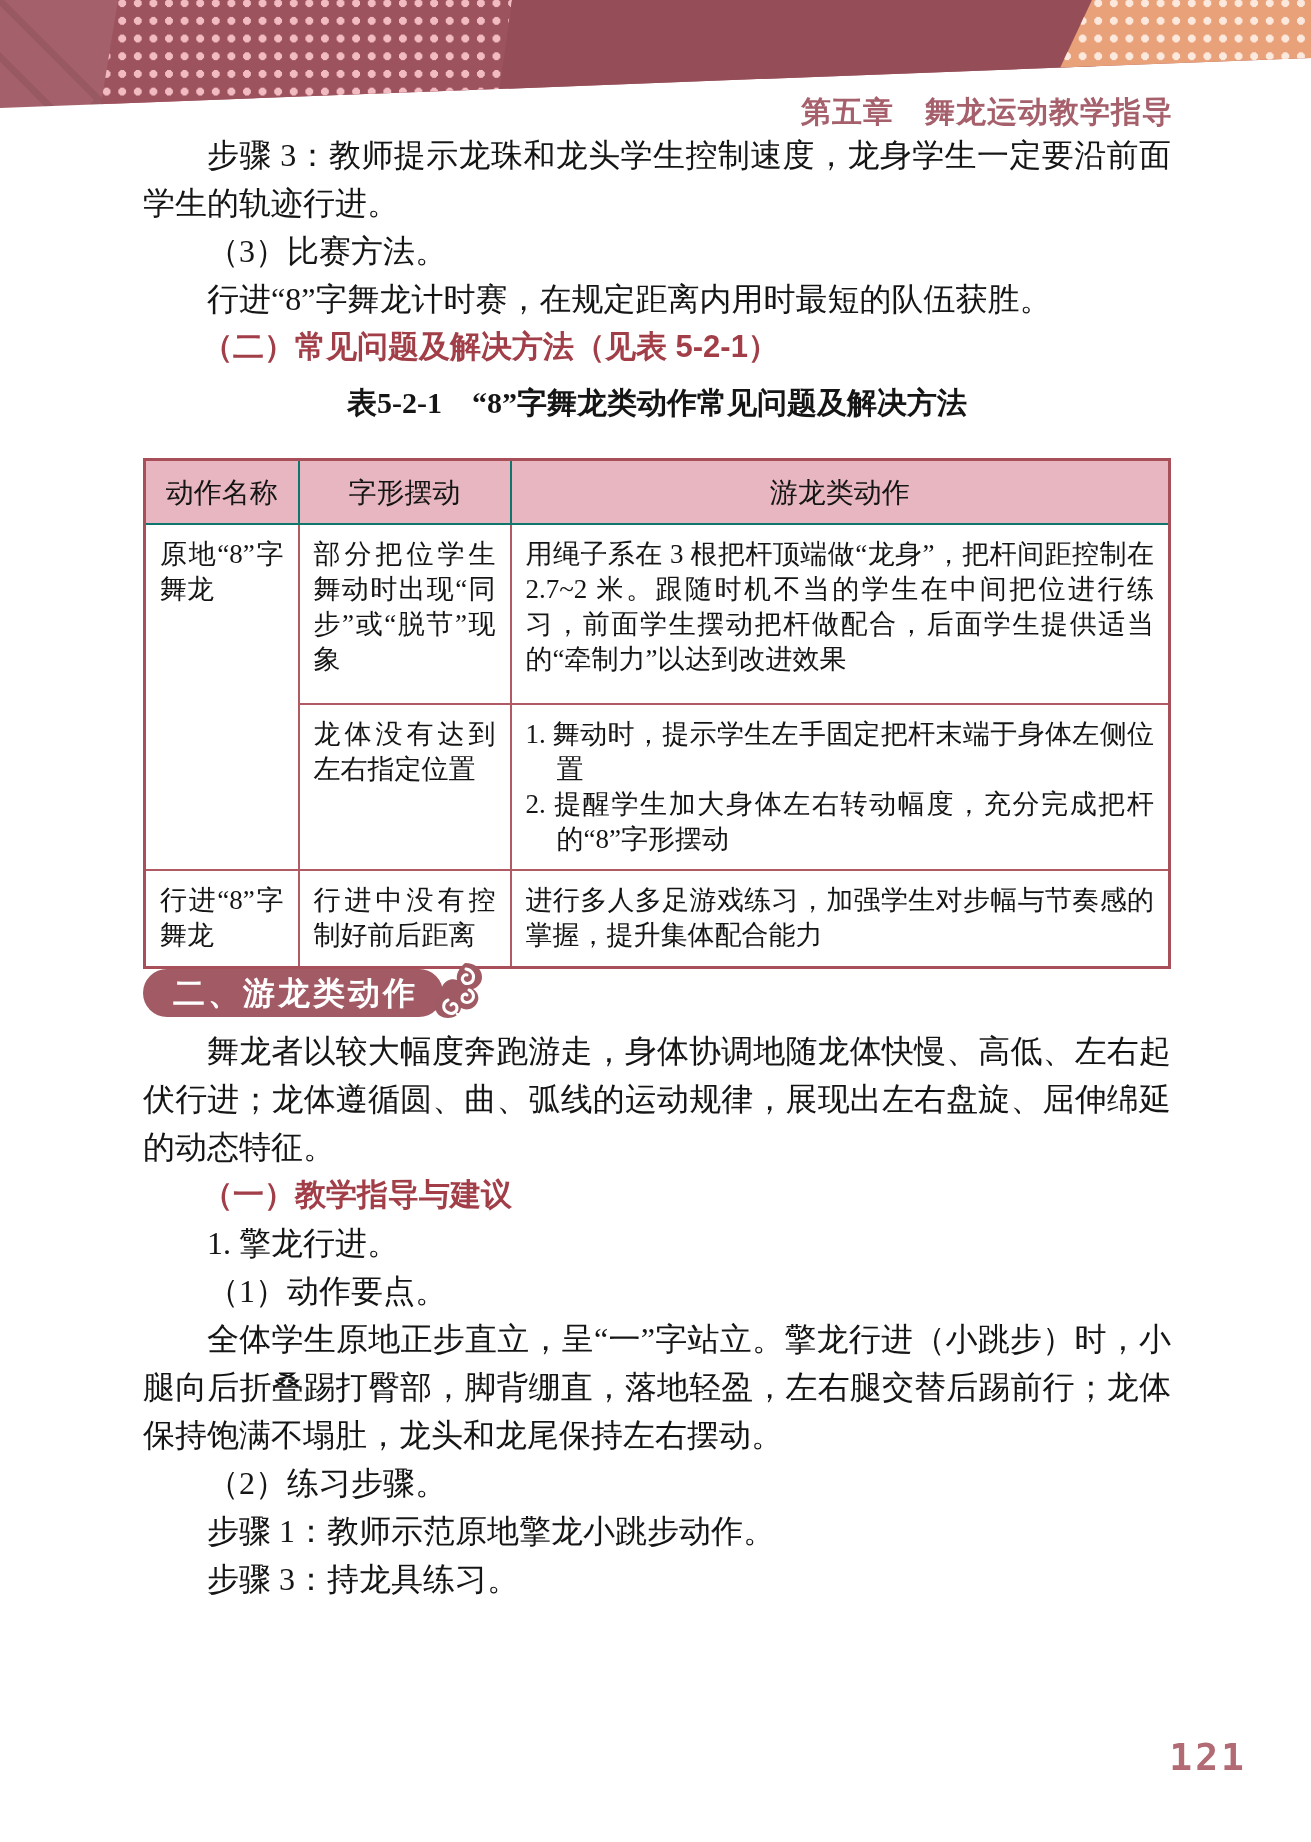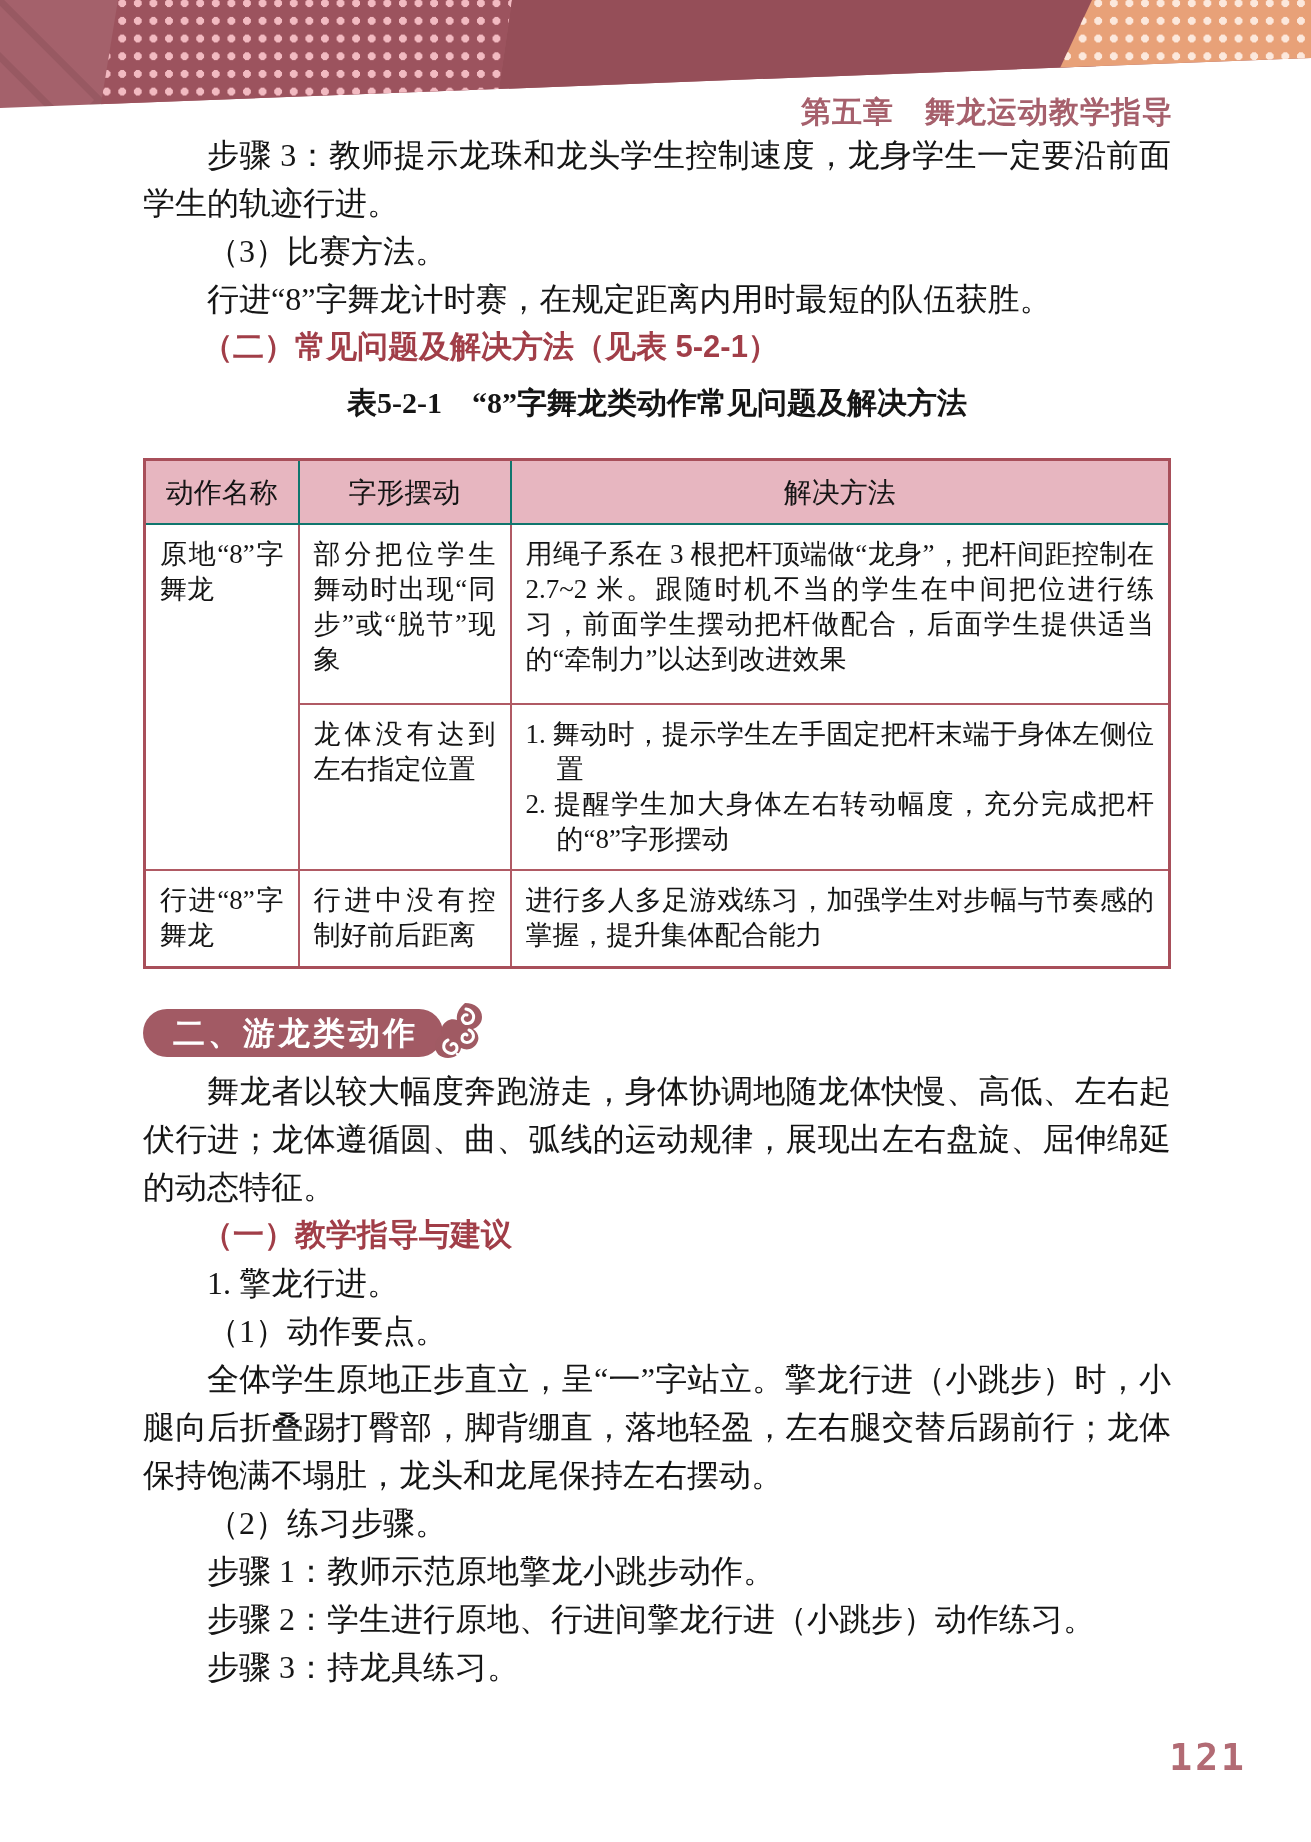--- a/index.html
+++ b/index.html
@@ -76,21 +76,21 @@
     border:2px solid #b05a64;padding:12px 14px;vertical-align:top;text-align:justify;
   }
   td.action-cell{vertical-align:middle;}
   tr.r1{height:180px;}
   tr.r2{height:153px;}
   tr.r3{height:97px;}
   .sol-item{padding-left:1.15em;text-indent:-1.15em;}
 
   
   .pill{
-    margin-top:40px;position:relative;width:270px;height:48px;
+    position:relative;width:270px;height:48px;
     background:#a25a64;border-radius:26px;
     display:flex;align-items:flex-end;padding-left:30px;
   }
   .pill-text{
     color:#ffffff;font-family:"Liberation Sans","DejaVu Sans",sans-serif;
     font-weight:700;font-size:32px;letter-spacing:3px;white-space:nowrap;
   }
   .flourish{position:absolute;right:-46px;top:-7px;}
 
   .after-pill{margin-top:10px;}
@@ -126,21 +126,21 @@
   <table class="problems">
     <colgroup>
         <col class="c1">
         <col class="c2">
         <col class="c3">
       </colgroup>
     <tbody>
         <tr>
       <th>动作名称</th>
       <th>字形摆动</th>
-      <th>解决方法</th>
+      <th>游龙类动作</th>
     </tr>
     <tr class="r1">
       <td class="action-cell" rowspan="2">原地“8”字舞龙</td>
       <td>部分把位学生舞动时出现“同步”或“脱节”现象</td>
       <td>用绳子系在 3 根把杆顶端做“龙身”，把杆间距控制在 2.7~2 米。跟随时机不当的学生在中间把位进行练习，前面学生摆动把杆做配合，后面学生提供适当的“牵制力”以达到改进效果</td>
     </tr>
     <tr class="r2">
       <td>龙体没有达到左右指定位置</td>
       <td>
         <div class="sol-item">1. 舞动时，提示学生左手固定把杆末端于身体左侧位置</div>
@@ -166,18 +166,17 @@
     </svg>
   </div>
 
   <p class="p after-pill">舞龙者以较大幅度奔跑游走，身体协调地随龙体快慢、高低、左右起伏行进；龙体遵循圆、曲、弧线的运动规律，展现出左右盘旋、屈伸绵延的动态特征。</p>
   <p class="red-head">（一）教学指导与建议</p>
   <p class="p">1. 擎龙行进。</p>
   <p class="p">（1）动作要点。</p>
   <p class="p">全体学生原地正步直立，呈“一”字站立。擎龙行进（小跳步）时，小腿向后折叠踢打臀部，脚背绷直，落地轻盈，左右腿交替后踢前行；龙体保持饱满不塌肚，龙头和龙尾保持左右摆动。</p>
   <p class="p">（2）练习步骤。</p>
   <p class="p">步骤 1：教师示范原地擎龙小跳步动作。</p>
-  <p class="p">步骤 2：学生进行原地、行进间擎龙行进（小跳步）动作练习。</p>
   <p class="p">步骤 3：持龙具练习。</p>
 
 </div>
 
 <div class="page-number">121</div>
 
 </body></html>

